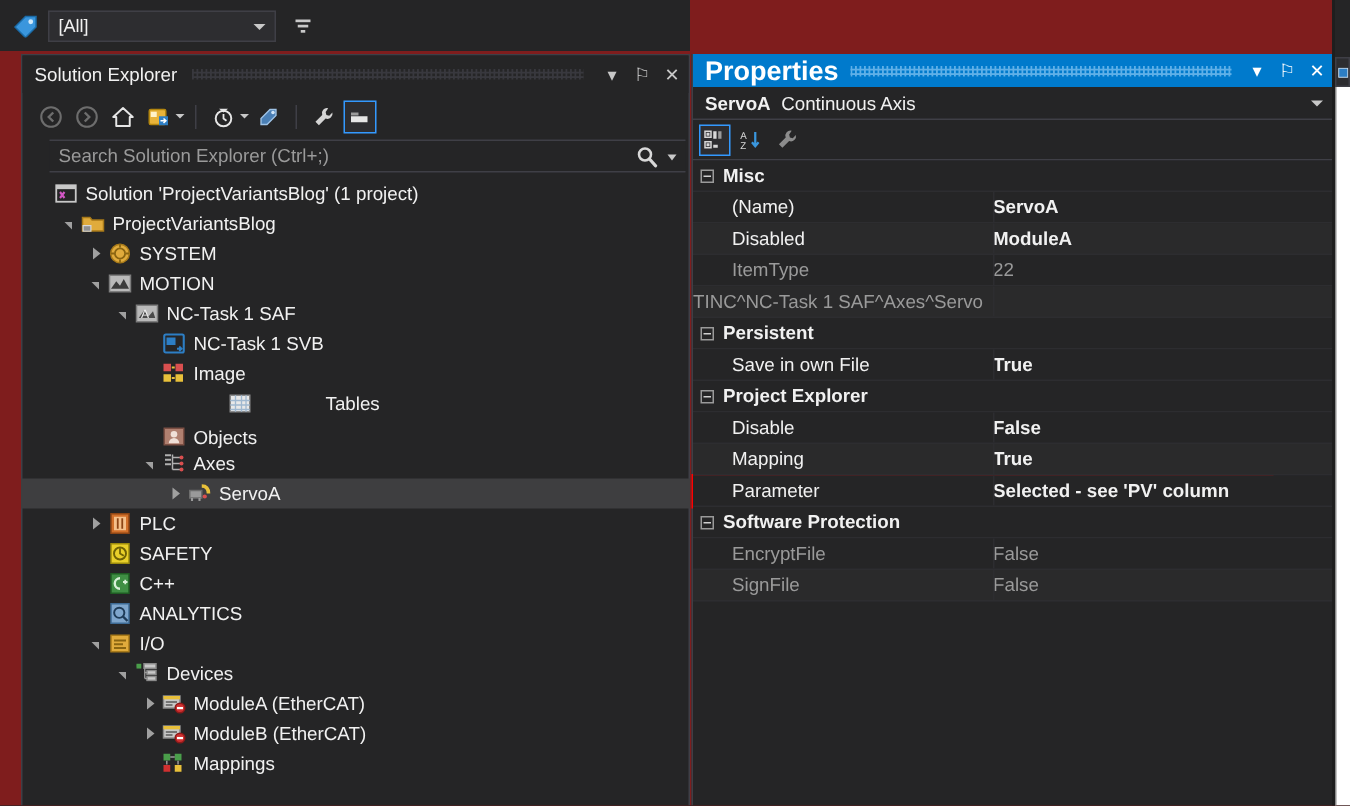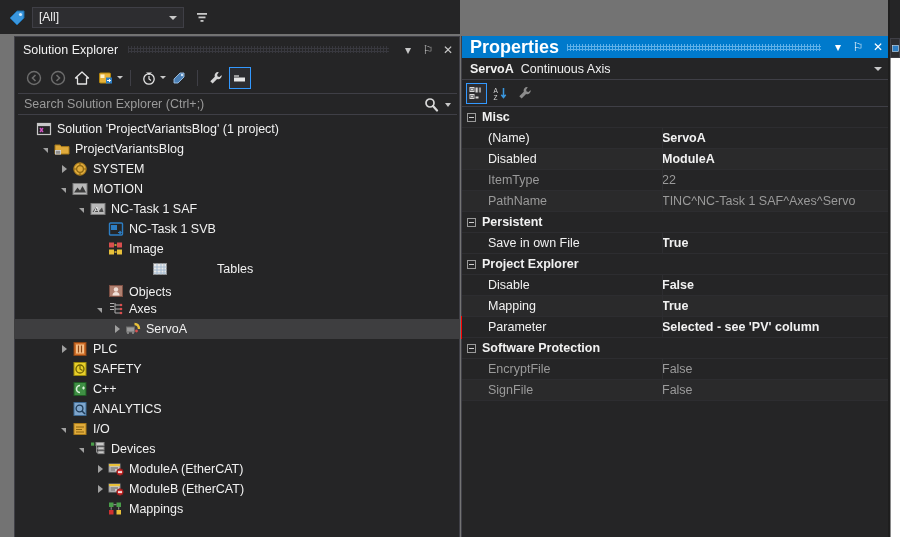--- a/index.html
+++ b/index.html
@@ -7,21 +7,21 @@
   html, body {
     margin: 0; padding: 0;
     width: 900px; height: 537px;
     background: #252526;
     font-family: "Liberation Sans", sans-serif;
     overflow: hidden;
   }
   #root {
     position: relative;
     width: 900px; height: 537px;
-    background: #737373;
+    background: #7f1d1d;
   }
 
   
   .topbar {
     position: absolute; left: 0; top: 0; width: 460px; height: 34px;
     background: #252526;
     display: flex; align-items: center;
   }
   .tag-icon { margin-left: 6px; width: 22px; height: 20px; display:flex; align-items:center; justify-content:center; }
   .combo-all {
@@ -81,21 +81,21 @@
   }
   .tbicon.boxed { border: 1px solid #3399ff; background: #2d2d30; }
   .tb-sep { width: 1px; height: 16px; background: #3f3f46; margin: 0 5px; }
   .mini-caret {
     width: 0; height: 0; margin-left: -2px;
     border-left: 3px solid transparent;
     border-right: 3px solid transparent;
     border-top: 3px solid #c8c8c8;
   }
   .se-search {
-    height: 22px; margin: 0 2px 0 3px;
+    height: 22px; margin: 0 2px 0 18px;
     background: #252526;
     border-top: 1px solid #3f3f46; border-bottom: 1px solid #3f3f46;
     display: flex; align-items: center; position: relative;
   }
   .se-search .ph { font-size: 12.5px; color: #9a9a9a; padding-left: 6px; }
   .se-search .mag { position: absolute; right: 18px; top: 3px; }
   .se-search .mcaret {
     position: absolute; right: 6px; top: 9px;
     width: 0; height: 0;
     border-left: 3.5px solid transparent;
@@ -654,21 +654,20 @@
           <span class="pname">Disabled</span>
           <span class="vsep"></span>
           <span class="pval">ModuleA</span>
         </div>
         <div class="prow even">
           <span class="pname dim">ItemType</span>
           <span class="vsep"></span>
           <span class="pval dim">22</span>
         </div>
         <div class="prow odd">
-          <span class="pname dim">PathName</span>
           <span class="vsep"></span>
           <span class="pval dim">TINC^NC-Task 1 SAF^Axes^Servo</span>
         </div>
         <div class="prow cat">
           <span class="cat-box"></span>
           <span class="cat-name">Persistent</span>
         </div>
         <div class="prow even">
           <span class="pname">Save in own File</span>
           <span class="vsep"></span>

